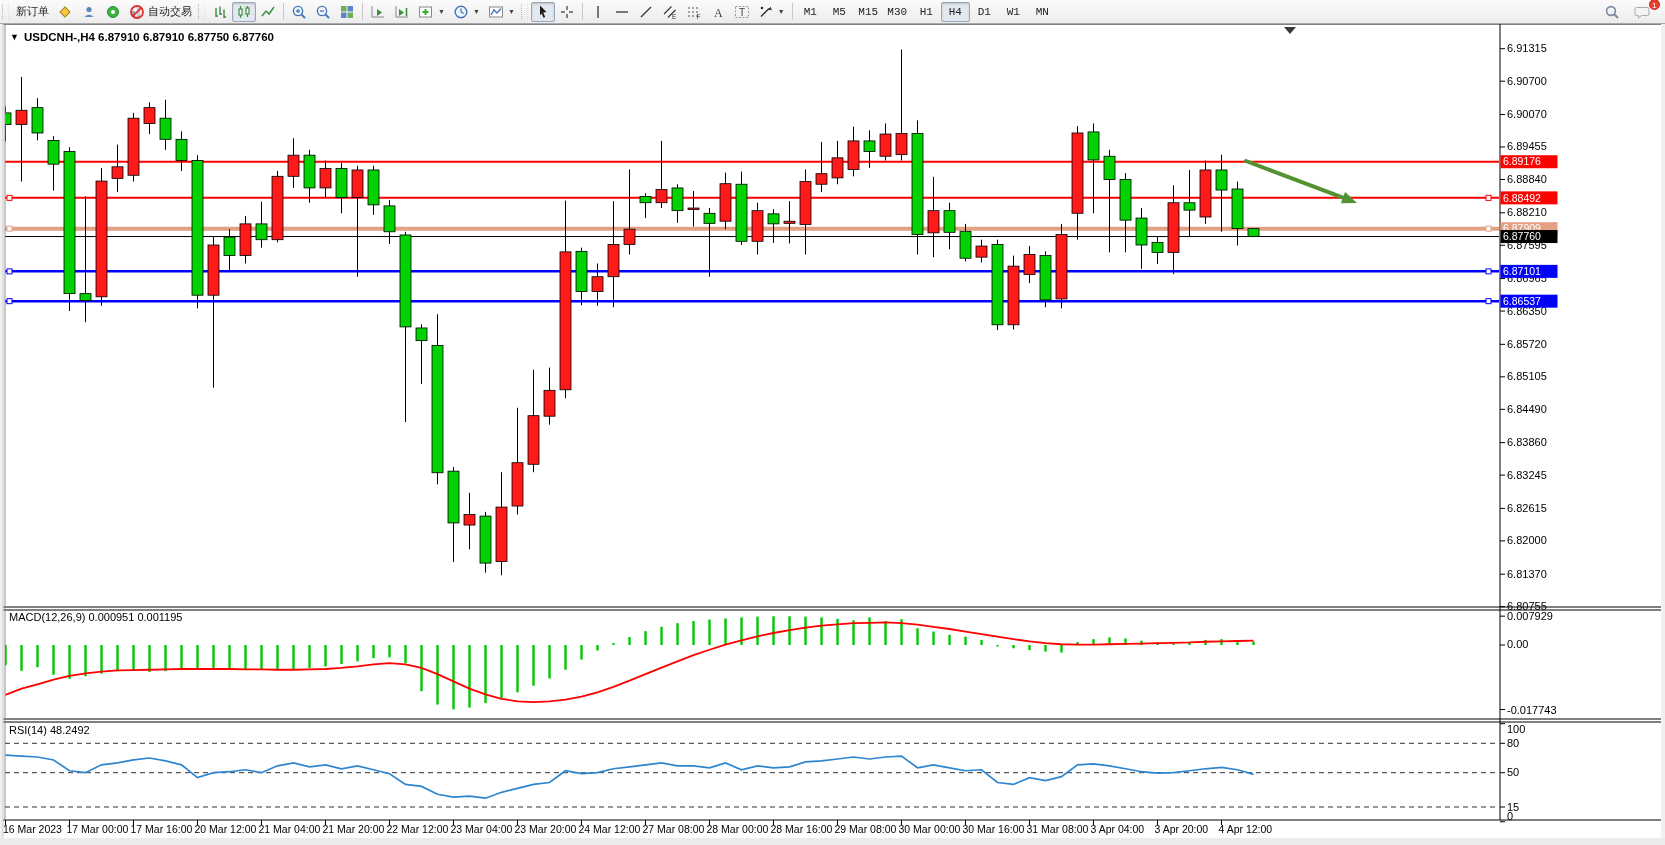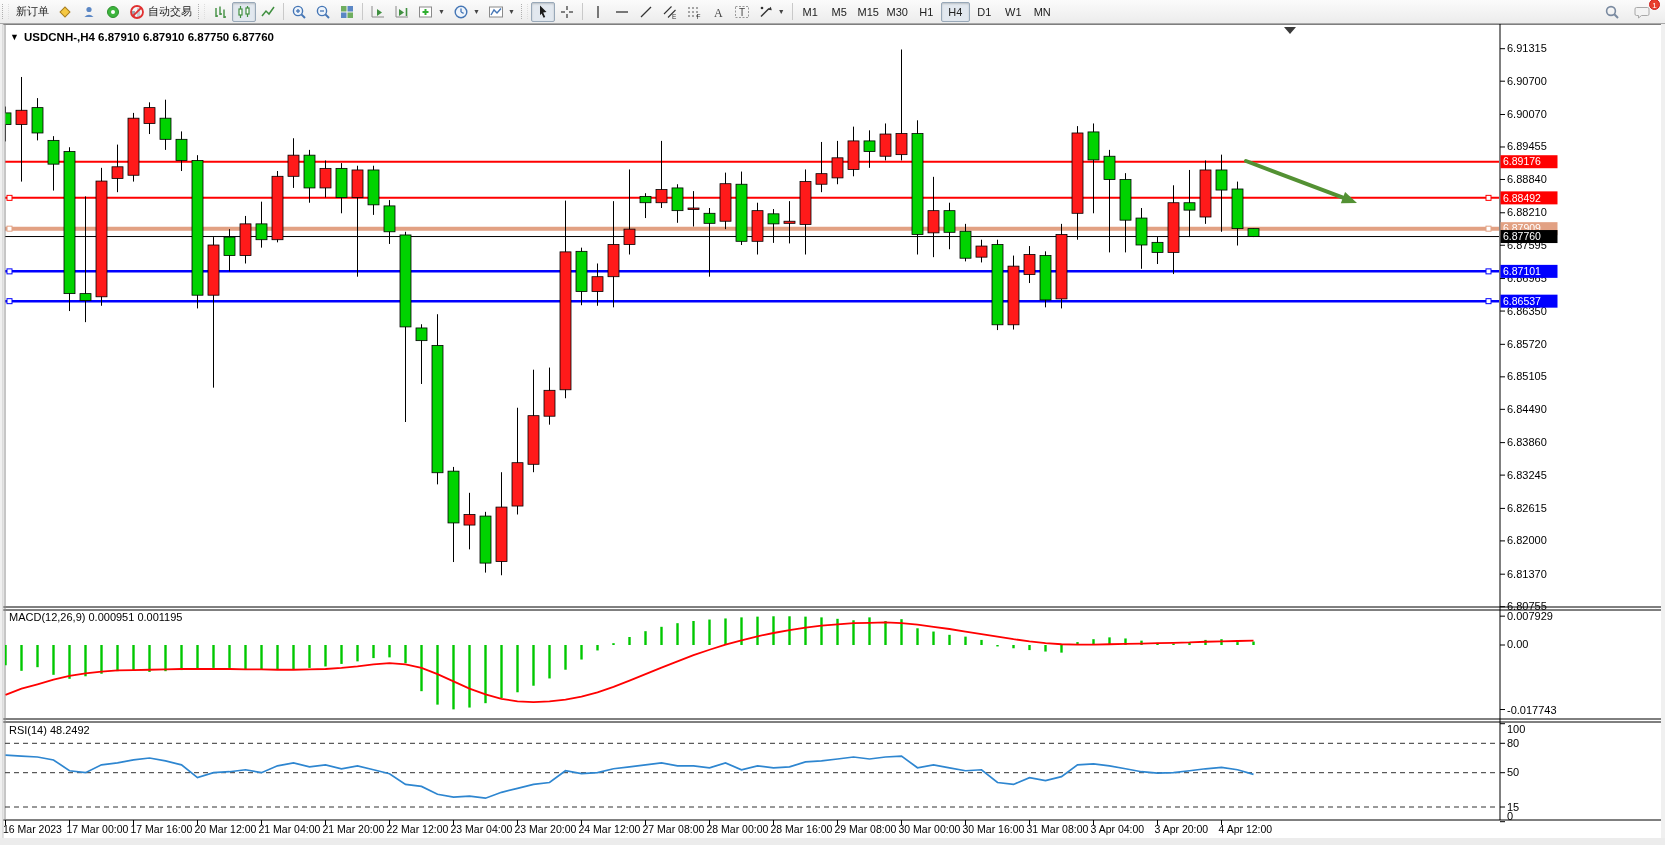--- a/index.html
+++ b/index.html
@@ -649,21 +649,21 @@
   <button class="tb-btn">
     <svg width="16" height="16">
         <line x1="3" y1="12.5" x2="11" y2="4.5" stroke="#333" stroke-width="1.4"></line>
         <polygon points="12.8,2.8 13.8,6.3 9.8,5.8" fill="#333"></polygon>
         <circle cx="4" cy="4" r="1.3" fill="#333"></circle>
       </svg>
     <span class="caret">▼</span>
   </button>
 
   <span class="sep"></span>
-  <span id="tf-group" style="display:flex;">
+  <span id="tf-group" style="display:flex;font-family:Liberation Mono, monospace;">
       <button class="tb-btn tf">M1</button>
       <button class="tb-btn tf">M5</button>
       <button class="tb-btn tf">M15</button>
       <button class="tb-btn tf">M30</button>
       <button class="tb-btn tf">H1</button>
       <button class="tb-btn tf pressed">H4</button>
       <button class="tb-btn tf">D1</button>
       <button class="tb-btn tf">W1</button>
       <button class="tb-btn tf">MN</button>
     </span>

